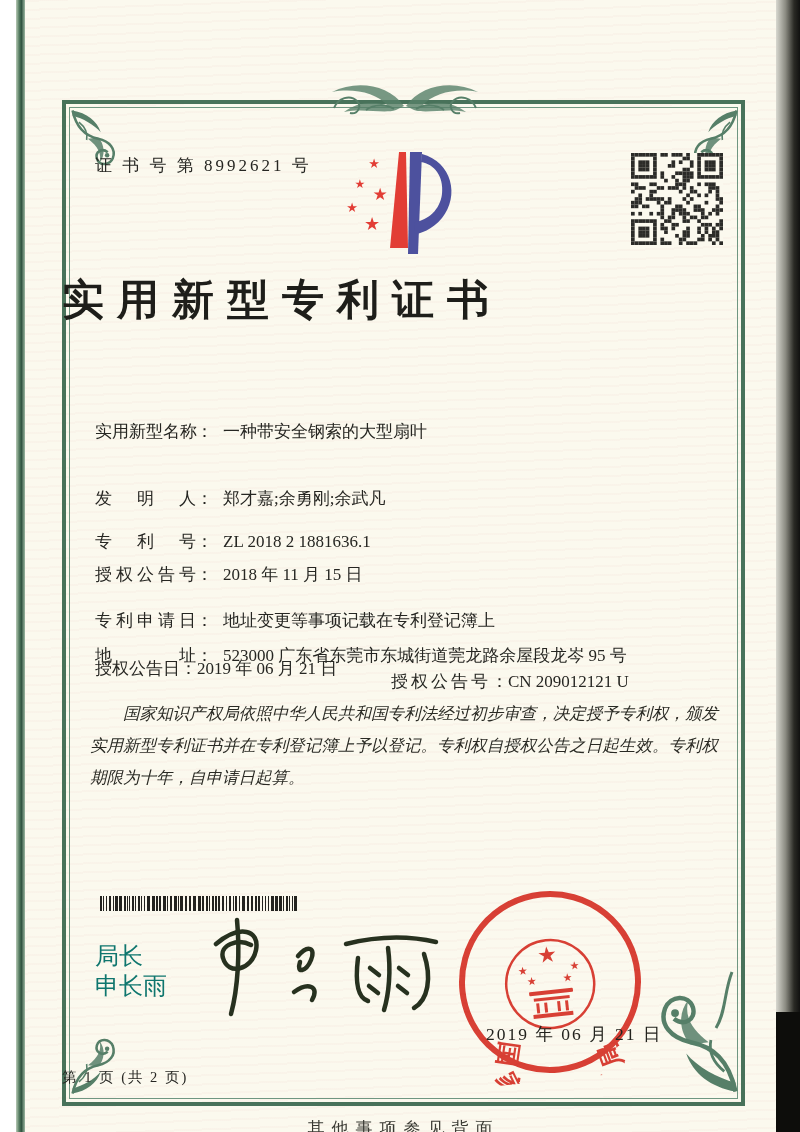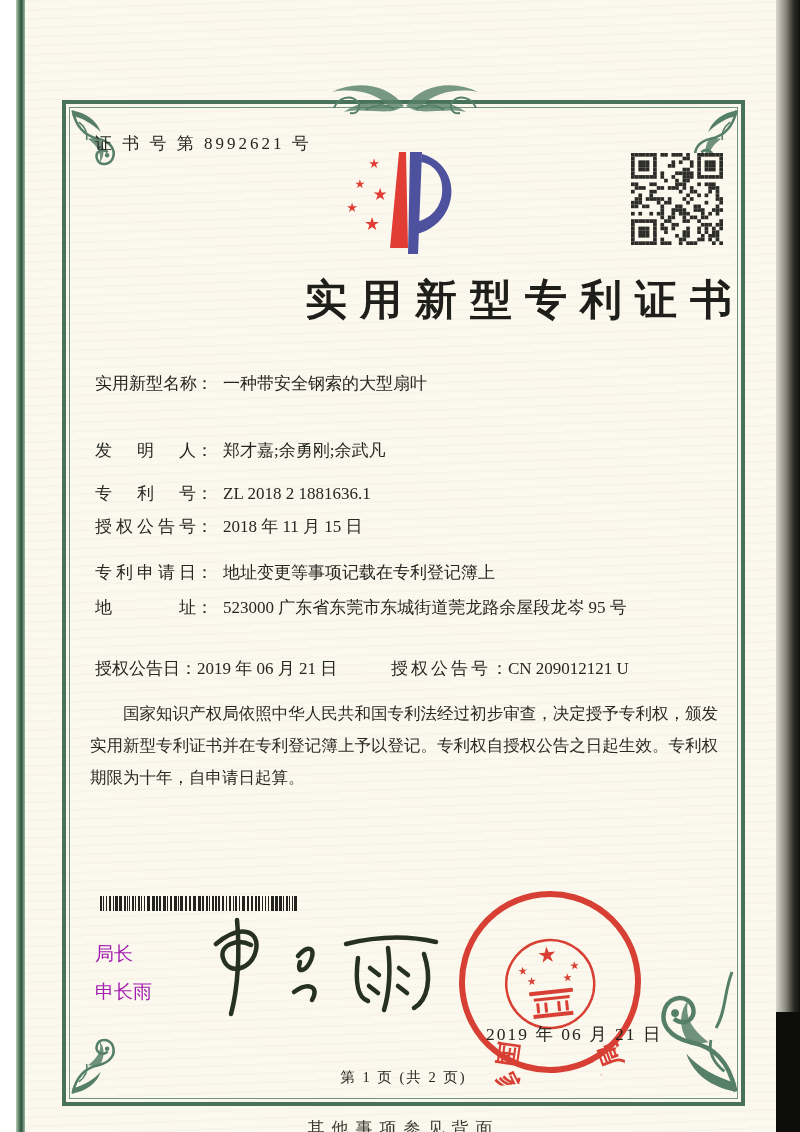--- a/index.html
+++ b/index.html
@@ -18,48 +18,48 @@
   
   .paper{position:absolute;left:25px;top:0;right:24px;bottom:0;background:#fbf9ee;}
   .paper::after{content:"";position:absolute;inset:0;pointer-events:none;opacity:.05;
     background:repeating-linear-gradient(178deg,#d98f8f 0 2px,transparent 2px 9px);}
   
   .frame{position:absolute;left:62px;top:100px;width:683px;height:1006px;
     border:4px solid #48725a;box-sizing:border-box;}
   .frame::before{content:"";position:absolute;inset:3px;border:1px solid #6f9681;}
   .deco{position:absolute;color:#567f68;}
   
-  .cert-no{position:absolute;left:95px;top:132px;font-size:17px;letter-spacing:3px;}
+  .cert-no{position:absolute;left:95px;top:154px;font-size:17px;letter-spacing:3px;}
   .logo{position:absolute;left:336px;top:144px;}
   .qr{position:absolute;left:631px;top:153px;}
   
-  .title{position:absolute;left:62px;top:272px;width:683px;text-align:right;
+  .title{position:absolute;left:62px;top:272px;width:683px;text-align:left;
     font-size:42px;font-weight:bold;letter-spacing:13px;color:#1e1e1a;}
   
-  .row{position:absolute;left:95px;font-size:17px;white-space:nowrap;}
+  .row{position:absolute;left:95px;font-size:17px;white-space:nowrap;margin-top:48px;}
   .row .lb{display:inline-block;width:101px;text-align:justify;text-align-last:justify;vertical-align:bottom;}
   .row .cl{margin-right:10px;}
   .r0{top:372px}.r1{top:439px}.r2{top:482px}.r3{top:515px}.r4{top:561px}.r5{top:596px}
   .grant{position:absolute;left:95px;top:657px;width:620px;font-size:17px;white-space:nowrap;}
-  .grant .g2{position:absolute;left:296px;top:0;}
+  .grant .g2{position:absolute;left:296px;top:13px;}
   .grant .lb2{letter-spacing:3px;}
   
   .body-text{position:absolute;left:90px;top:698px;width:628px;
     font-size:16.5px;line-height:1.95;text-align:justify;color:#2a2a24;}
-  .body-text p{margin:0;text-indent:2em;}
+  .body-text p{margin:0;text-indent:2em;font-style:italic;}
   
   .barcode{position:absolute;left:100px;top:896px;width:197px;height:15px;}
-  .officer{position:absolute;left:95px;top:944px;font-size:19px;line-height:1.0;
-    font-family:"Liberation Sans","DejaVu Sans",sans-serif;color:#a21caf;}
-  .officer .nm{margin-top:19px;}
+  .officer{position:absolute;left:95px;top:944px;font-size:24px;line-height:1.0;
+    font-family:"Liberation Sans","DejaVu Sans",sans-serif;color:#0f766e;}
+  .officer .nm{margin-top:6px;}
   .signature{position:absolute;left:198px;top:908px;}
   .seal{position:absolute;left:452px;top:884px;mix-blend-mode:multiply;opacity:.92;
     transform:rotate(-6deg);}
   .seal-date{position:absolute;left:486px;top:1022px;font-size:17.5px;letter-spacing:2px;color:#23231e;}
-  .footer{position:absolute;left:62px;top:1068px;width:683px;text-align:center;font-size:14.5px;letter-spacing:2px;}
+  .footer{position:absolute;left:62px;top:1068px;width:683px;font-size:14.5px;letter-spacing:2px;}
   .back-note{position:absolute;left:62px;top:1117px;width:683px;text-align:center;
     font-size:17px;letter-spacing:7px;color:#3a3a33;}
 </style>
 </head>
 <body>
 
 <div class="edge-left"></div>
 <div class="edge-right"></div>
 <div class="edge-right-dark"></div>
 

